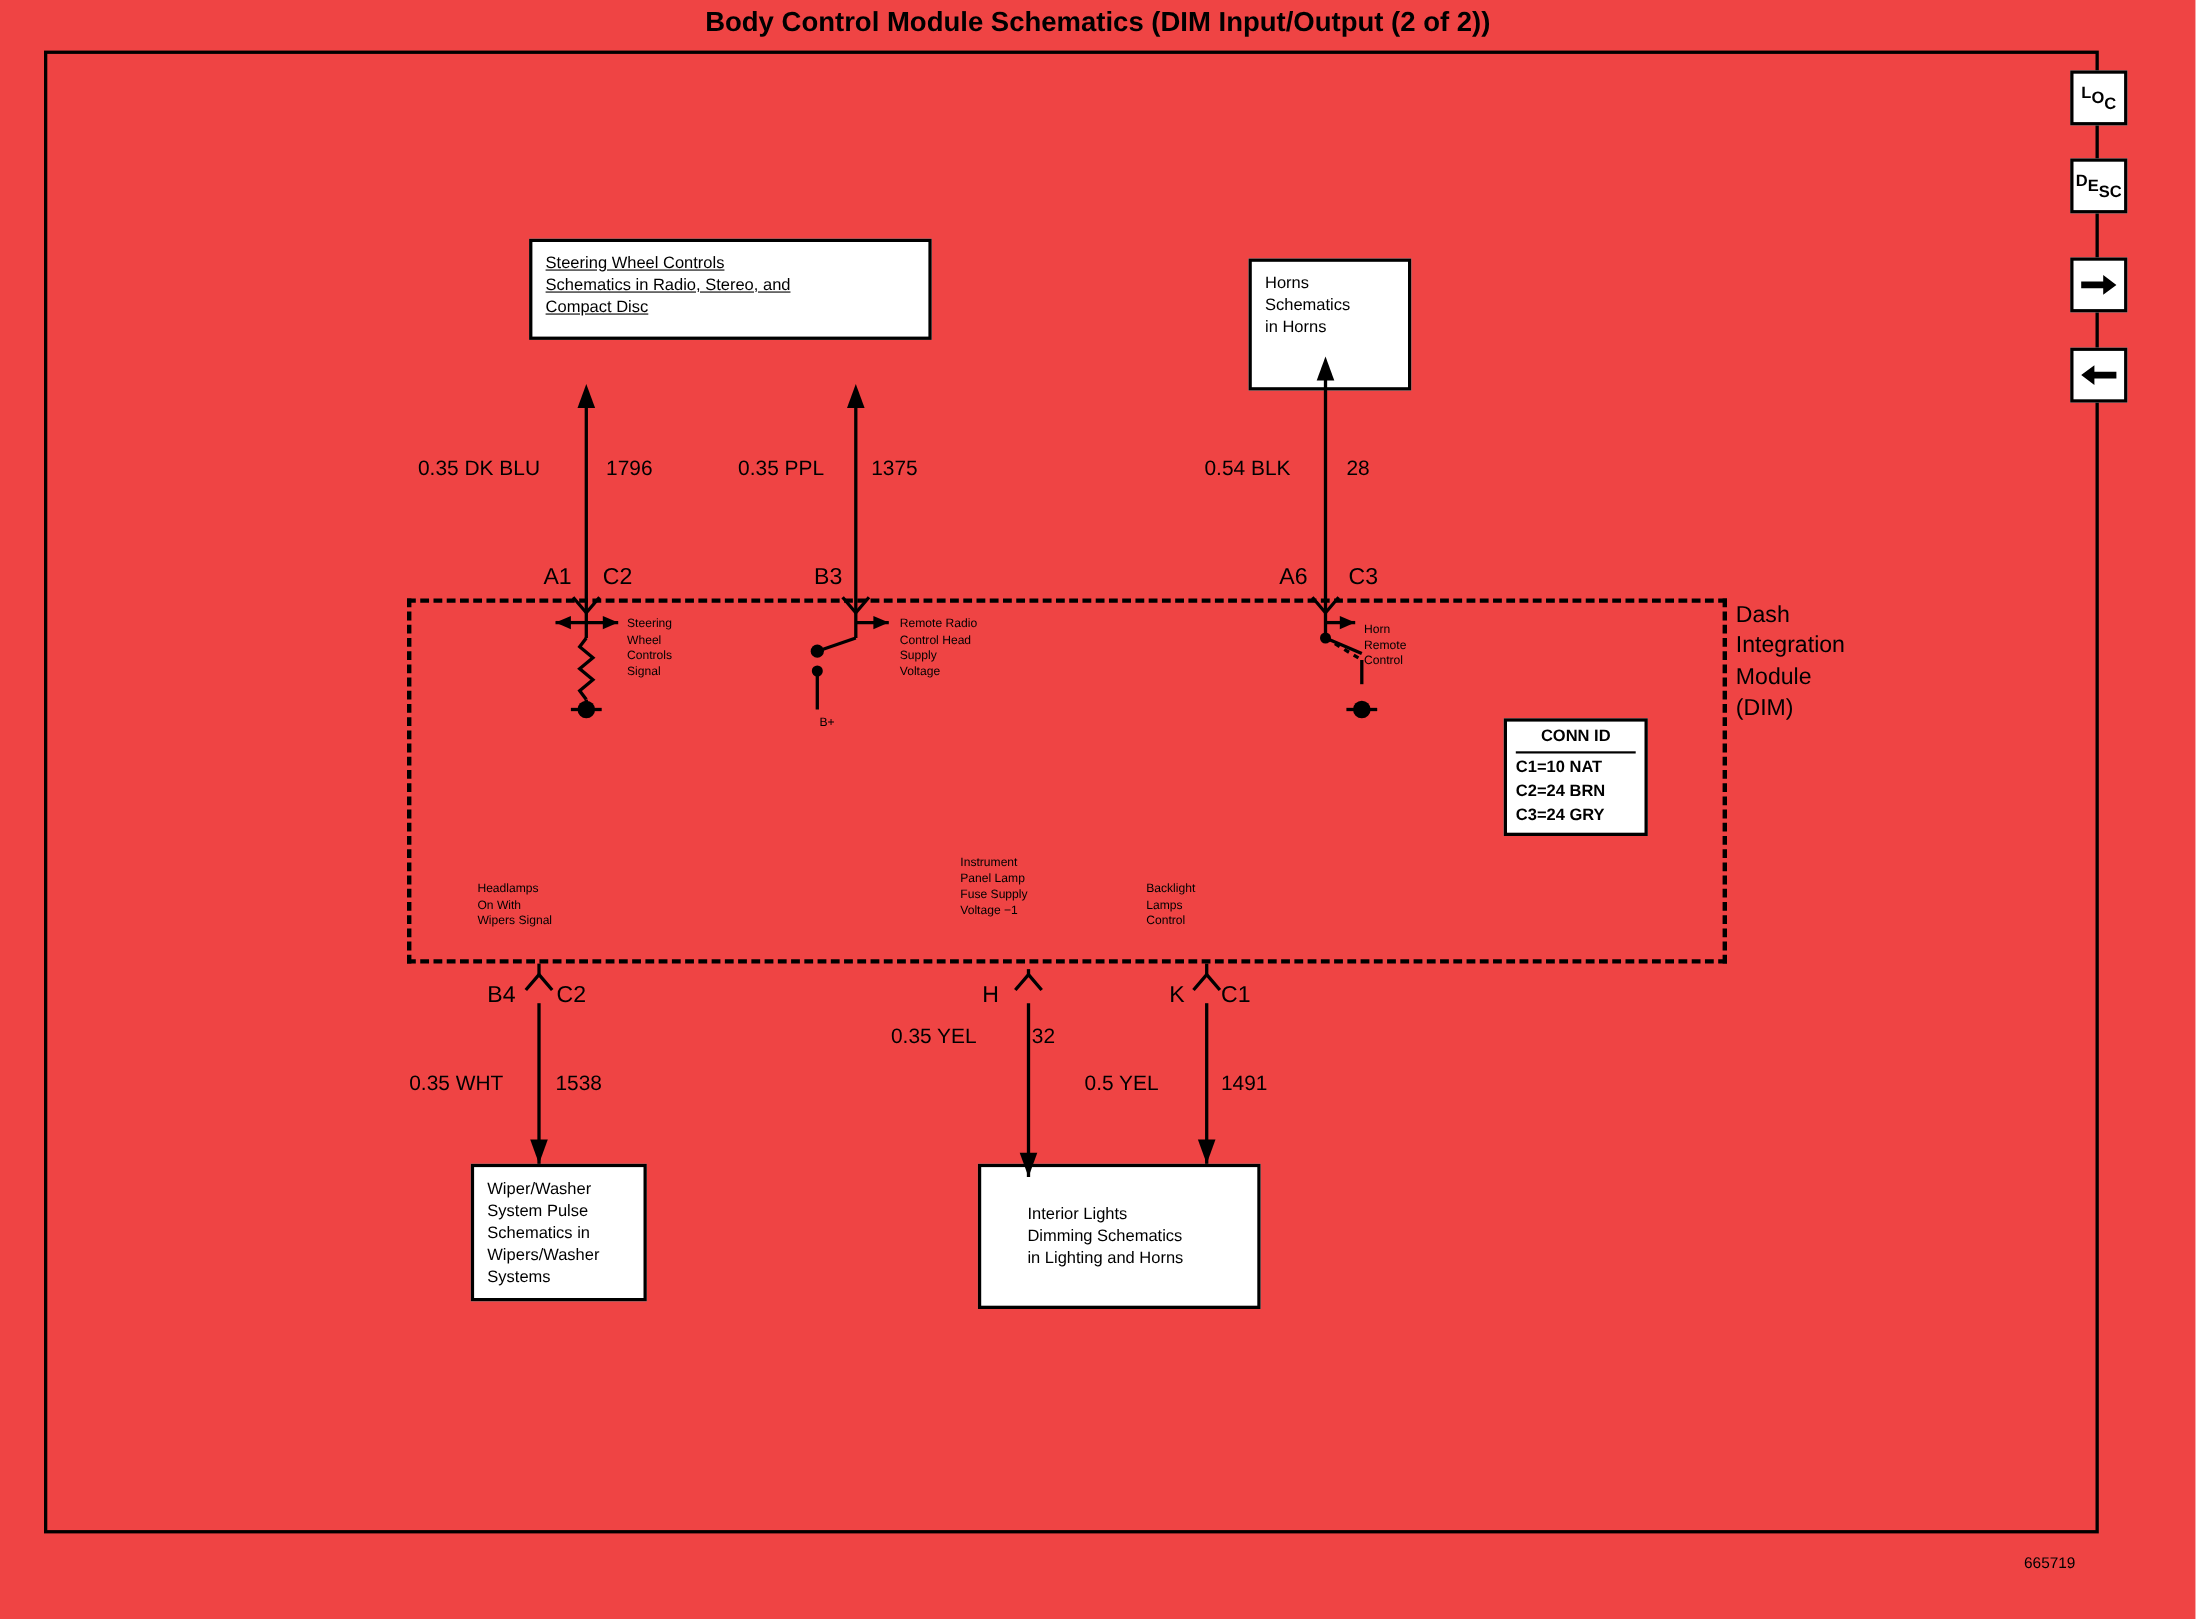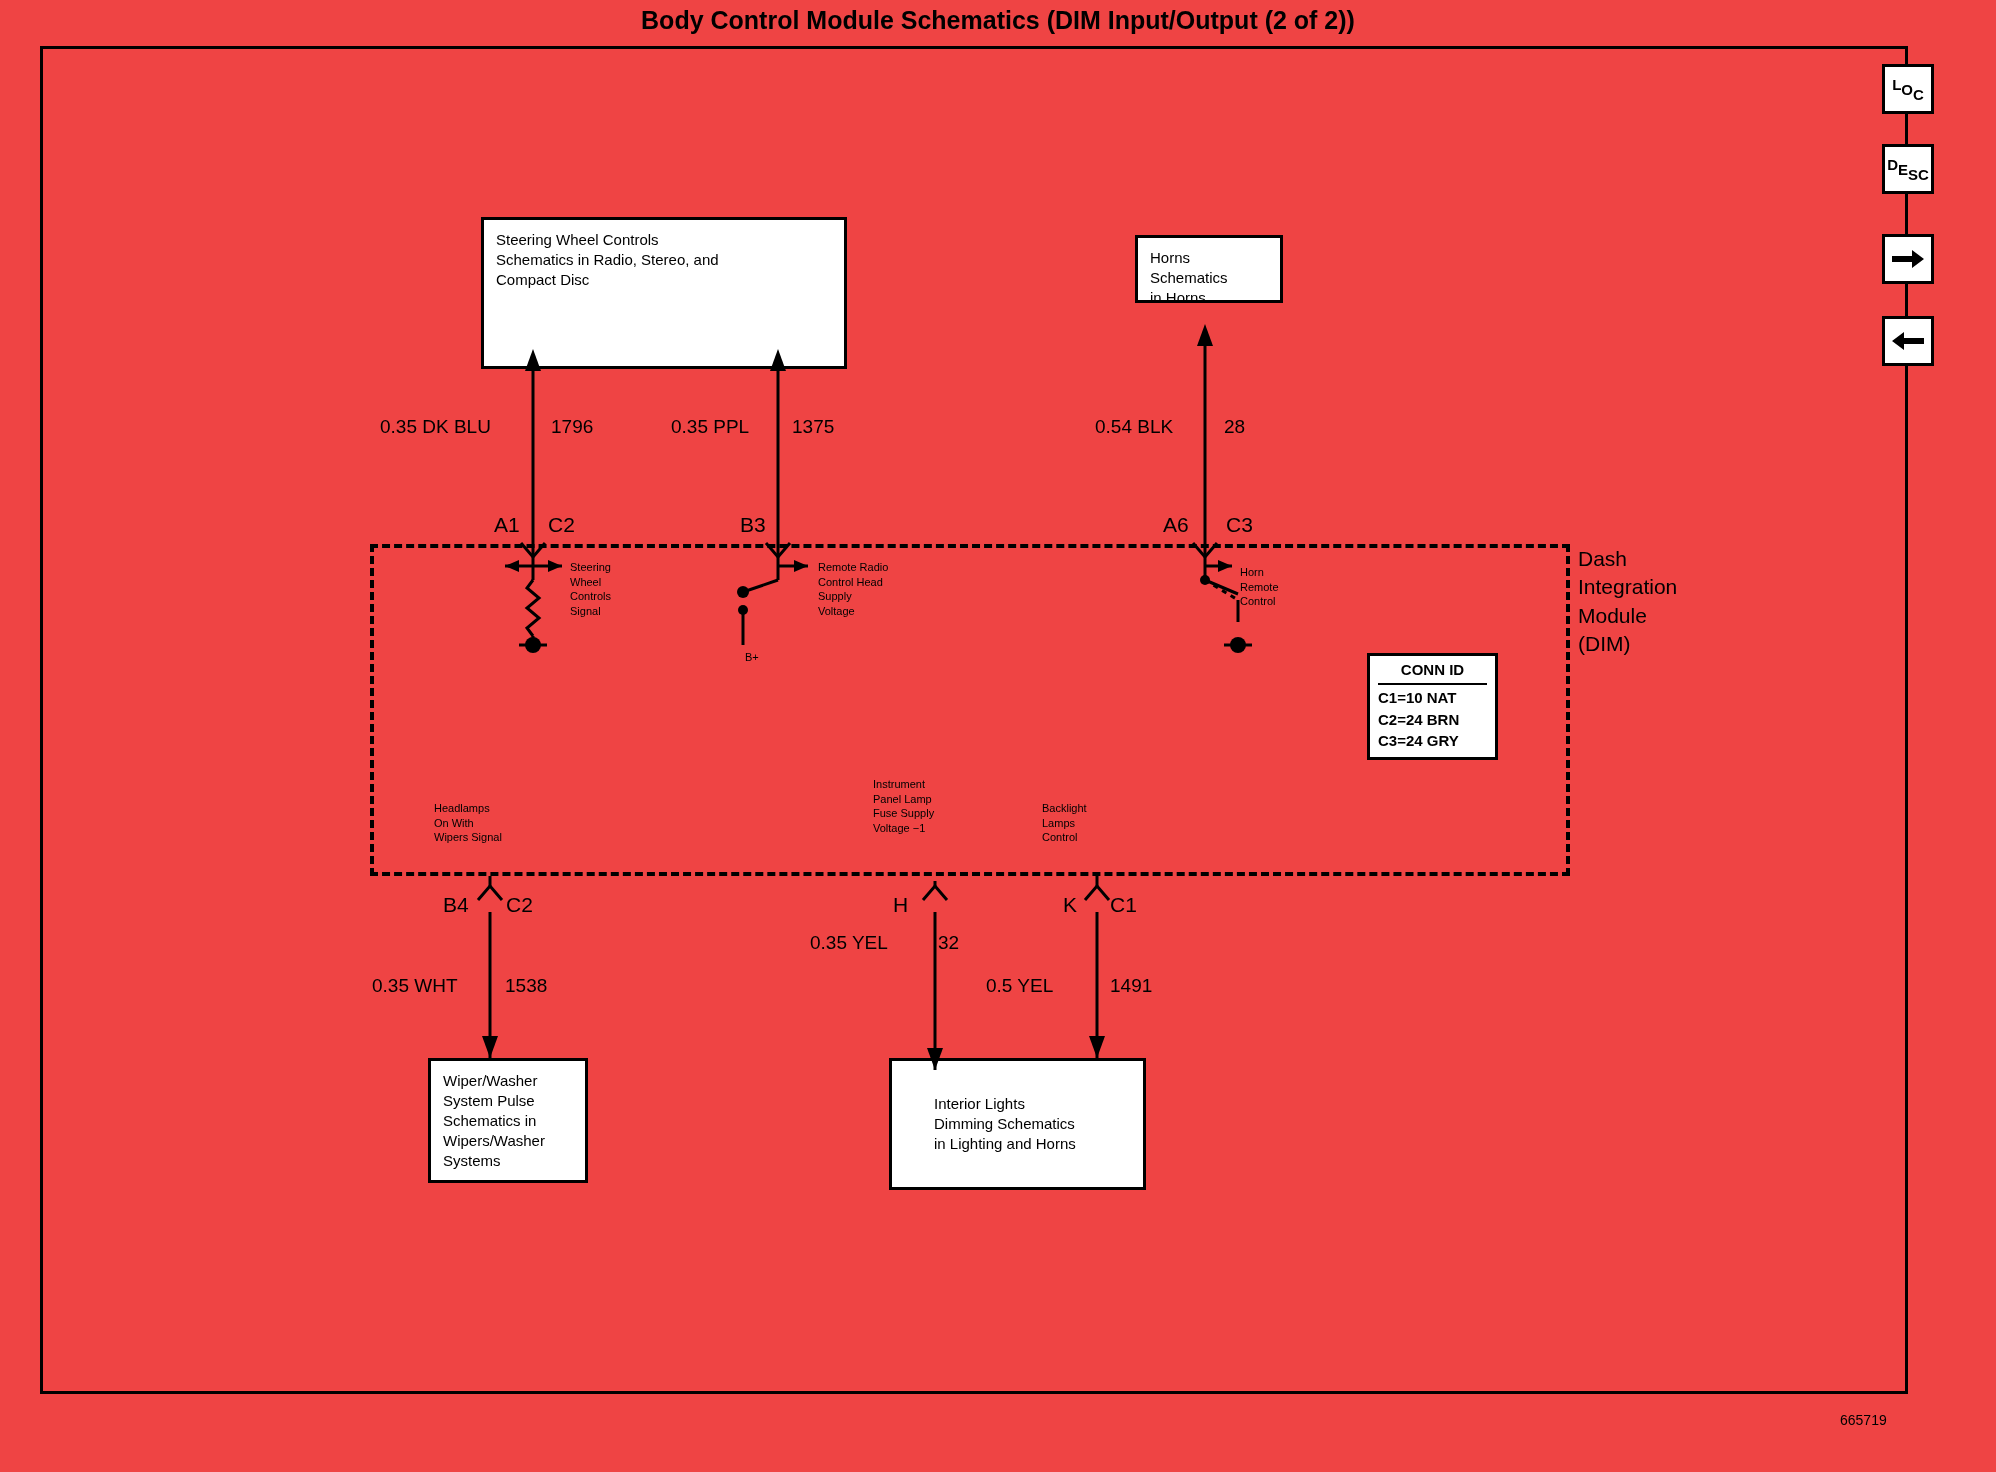--- a/index.html
+++ b/index.html
@@ -143,27 +143,27 @@
     <svg class="arrow-svg" width="36" height="22" viewBox="0 0 36 22">
       <path d="M2 8 H22 V2 L34 11 L22 20 V14 H2 Z" fill="#000"></path>
     </svg>
   </div>
   <div class="nav-btn" style="left:1882px; top:316px;">
     <svg class="arrow-svg" width="36" height="22" viewBox="0 0 36 22">
       <path d="M34 8 H14 V2 L2 11 L14 20 V14 H34 Z" fill="#000"></path>
     </svg>
   </div>
 
-  <div class="box" style="left:481px; top:217px; width:366px; height:152px;">
+  <div class="box" style="left:481px; top:217px; width:366px; height:92px;text-decoration:underline;">
     <span style="white-space:pre-line;">Steering Wheel Controls
 Schematics in  Radio, Stereo, and
 Compact Disc</span>
   </div>
 
-  <div class="box" style="left:1135px; top:235px; width:148px; height:68px;">
+  <div class="box" style="left:1135px; top:235px; width:148px; height:120px;">
     <span style="white-space:pre-line;">Horns
 Schematics
 in Horns</span>
   </div>
 
   <div class="box" style="left:889px; top:1058px; width:257px; height:132px; display:flex; align-items:center;">
     <span style="white-space:pre-line; padding-left:30px;">Interior Lights
 Dimming Schematics
 in Lighting  and Horns</span>
   </div>

